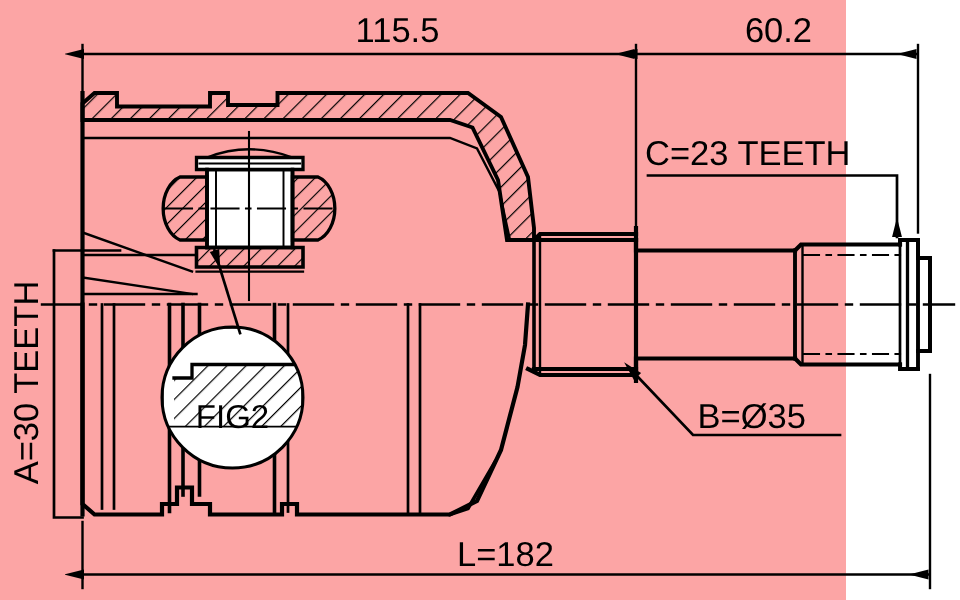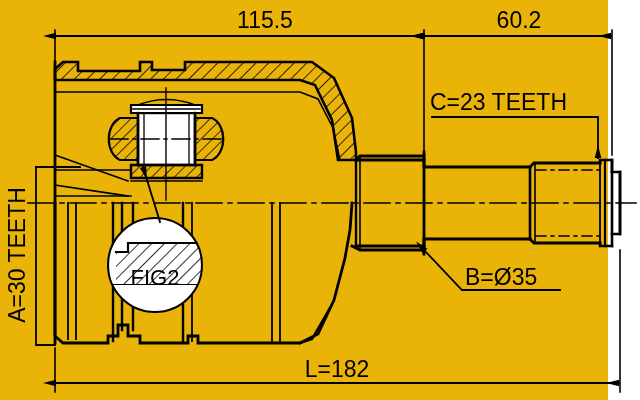--- a/index.html
+++ b/index.html
@@ -8,23 +8,23 @@
     background: #ffffff;
   }
   body {
     width: 640px;
     height: 400px;
     overflow: hidden;
     font-family: "Liberation Sans", sans-serif;
   }
   #drawing {
     position: relative;
-    width: 608px;
+    width: 564px;
     height: 400px;
-    background: #eab308;
+    background: #fca5a5;
   }
   svg.sheet {
     display: block;
     width: 640px;
     height: 400px;
   }
   text {
     font-family: "Liberation Sans", sans-serif;
     fill: #000000;
   }

